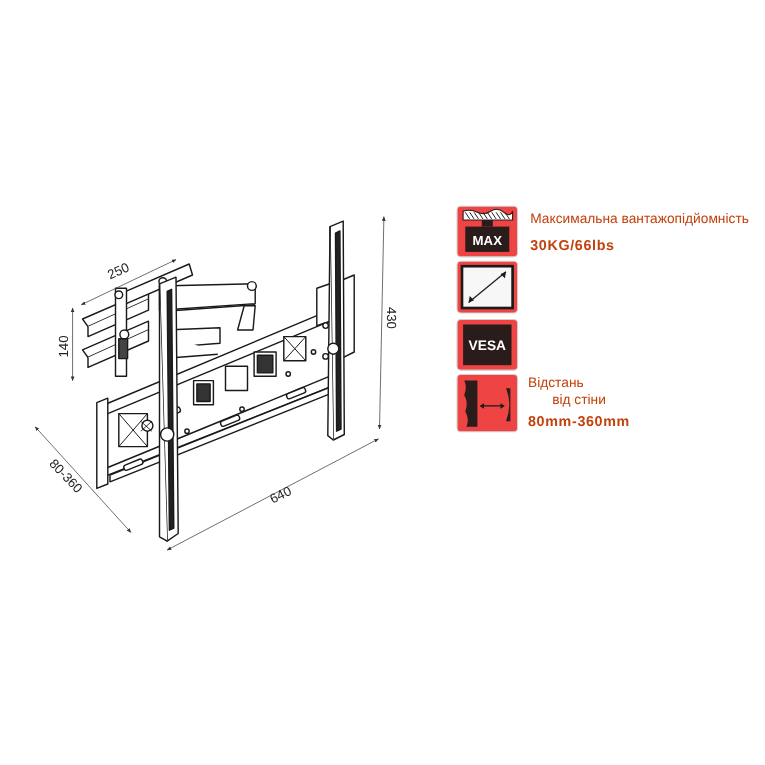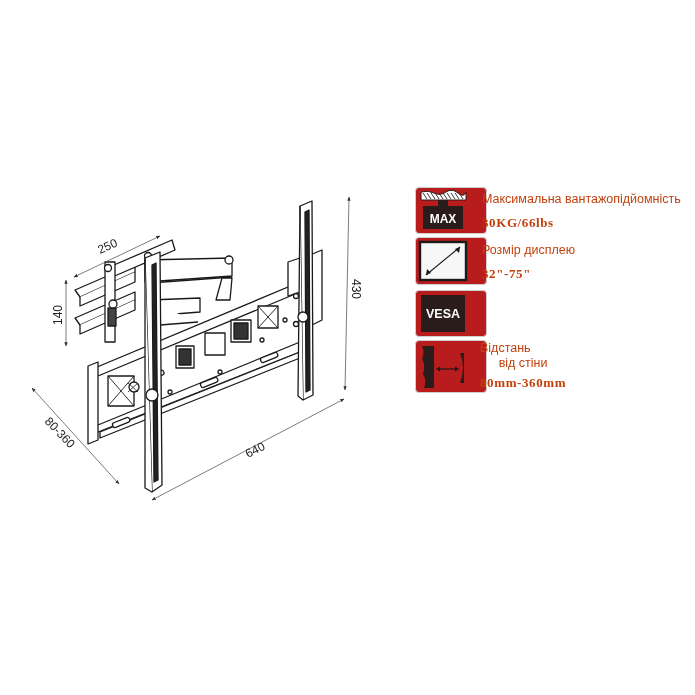--- a/index.html
+++ b/index.html
@@ -1,24 +1,24 @@
 <!DOCTYPE html>
 <html><head>
 <meta charset="utf-8">
 <style>
   html, body { margin: 0; padding: 0; background: #ffffff; }
   body { width: 695px; height: 695px; position: relative; overflow: hidden; font-family: "Liberation Sans", sans-serif; }
   #drawing { position: absolute; left: 0; top: 0; width: 695px; height: 695px; }
   .dim-label { font-family: "Liberation Sans", sans-serif; font-size: 12px; fill: #222; }
   .spec { position: absolute; left: 415px; width: 280px; }
-  .icon-box { position: absolute; left: 0; width: 72px; border: 1px solid #cfcfcf; border-radius: 4px; background: #b91c1c; box-sizing: border-box; }
+  .icon-box { position: absolute; left: 0; width: 56px; border: 1px solid #cfcfcf; border-radius: 4px; background: #ef4444; box-sizing: border-box; }
   .icon-box svg { display: block; }
   .spec-text { position: absolute; left: 67px; color: #c2410c; }
   .lbl { font-size: 12.5px; font-family: "Liberation Sans", sans-serif; white-space: nowrap; }
-  .val { font-size: 13px; font-weight: bold; font-family: Liberation Serif, serif; letter-spacing: 0.6px; white-space: nowrap; }
+  .val { font-size: 13px; font-weight: bold; font-family: Liberation Sans, sans-serif; letter-spacing: 0.6px; white-space: nowrap; }
 </style>
 </head>
 <body>
 
 <svg id="drawing" viewBox="0 0 695 695" xmlns="http://www.w3.org/2000/svg">
   <defs>
     <marker id="arr" viewBox="0 0 10 10" refX="9" refY="5" markerWidth="6" markerHeight="6" orient="auto-start-reverse">
       <path d="M0,1 L10,5 L0,9 z" fill="#333"></path>
     </marker>
   </defs>
@@ -128,24 +128,20 @@
   </div>
 
   <div class="icon-box" style="top:237px;height:48px;">
     <svg width="54" height="46" viewBox="0 0 54 46">
       <rect x="4" y="4" width="46" height="38" fill="#f7f7f7" stroke="#1a1a1a" stroke-width="2.4"></rect>
       <line x1="10" y1="37" x2="44" y2="9" stroke="#1a1a1a" stroke-width="1.1"></line>
       <path d="M10,37 L11,31 L15,35 Z" fill="#1a1a1a"></path>
       <path d="M44,9 L43,15 L39,11 Z" fill="#1a1a1a"></path>
     </svg>
   </div>
-  <div class="spec-text" style="top:243px;">
-    <div class="lbl">Розмір дисплею</div>
-    <div class="val" style="margin-top:9px;">32"-75"</div>
-  </div>
 
   <div class="icon-box" style="top:290px;height:47px;text-align:center;">
     <svg width="54" height="45" viewBox="0 0 54 45">
       <rect x="5" y="4" width="44" height="37" fill="#2a1c1a"></rect>
       <text x="27" y="27" text-anchor="middle" fill="#fff" font-family="'Liberation Sans', sans-serif" font-weight="bold" font-size="12.5">VESA</text>
     </svg>
   </div>
 
   <div class="icon-box" style="top:340px;height:53px;">
     <svg width="54" height="51" viewBox="0 0 54 51">

